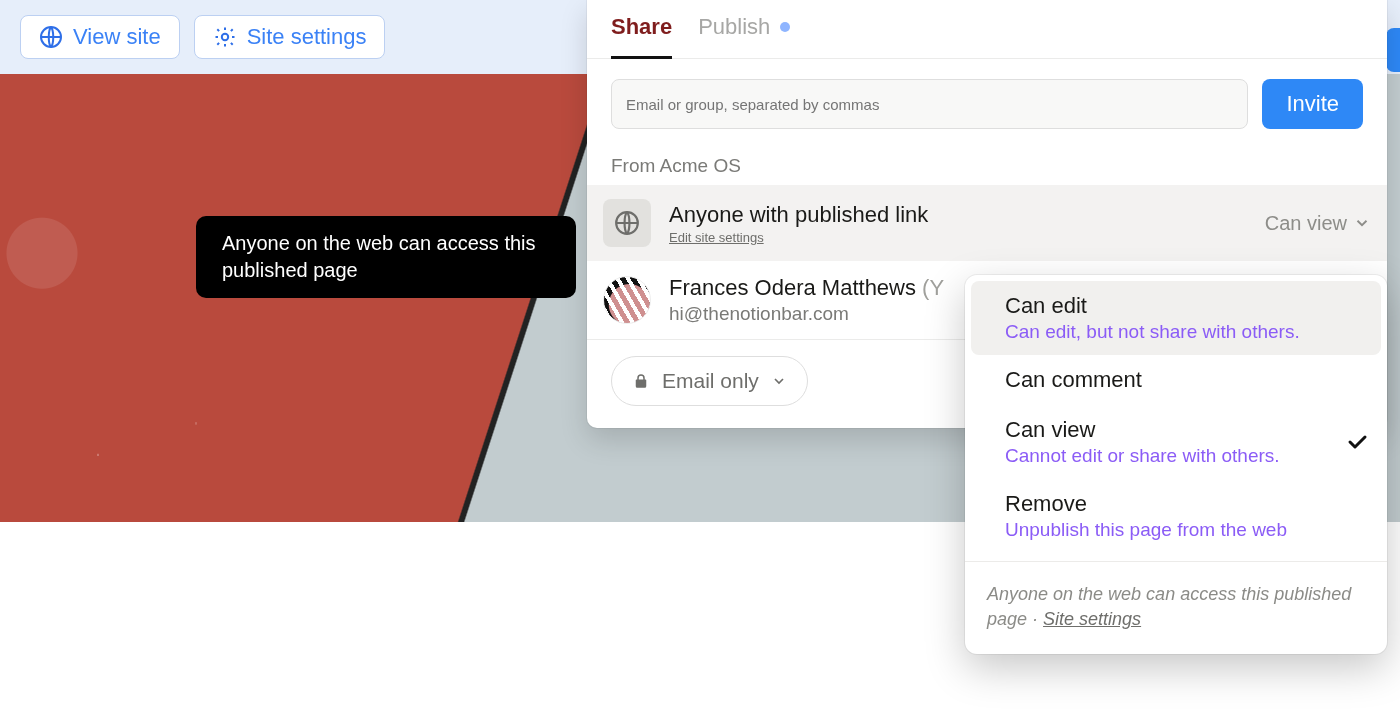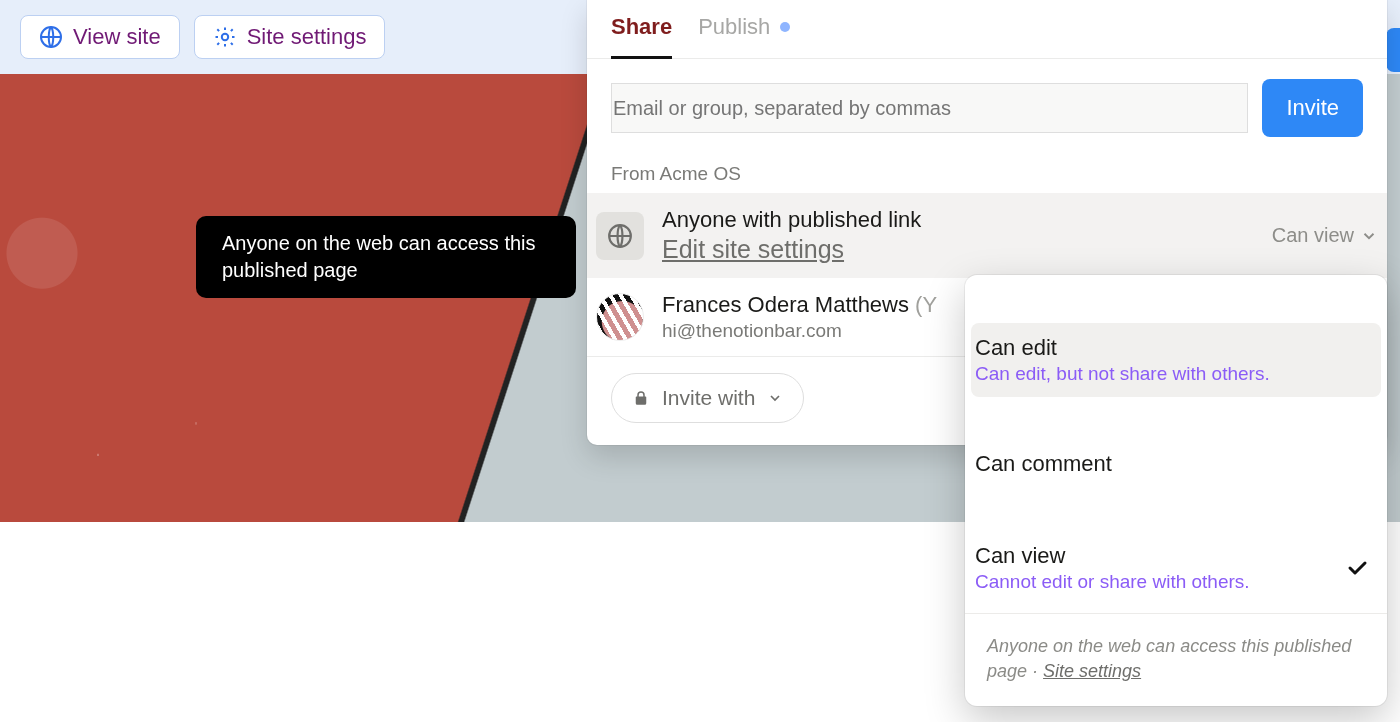--- a/index.html
+++ b/index.html
@@ -8,21 +8,21 @@
   
   .topbar {
     position: absolute; left: 0; top: 0; width: 1400px; height: 74px;
     background: #e6eefa;
     display: flex; align-items: center; gap: 14px; padding-left: 20px;
   }
   .pill-btn {
     display: inline-flex; align-items: center; gap: 10px;
     border: 1.5px solid #bcd0f2; background: #fff;
     border-radius: 8px; height: 44px; padding: 0 18px;
-    color: #701a75; font-size: 22px; font-weight: 500; cursor: pointer;
+    color: #3b82f6; font-size: 22px; font-weight: 500; cursor: pointer;
   }
   .pill-btn svg { width: 24px; height: 24px; }
 
   
   .cover {
     position: absolute; left: 0; top: 74px; width: 1400px; height: 448px;
     background: linear-gradient(108deg, #b94a3d 0%, #b94a3d 39%, #222 39.1%, #222 39.4%, #c2cccf 39.5%, #c2cccf 100%);
     overflow: hidden;
   }
   .cover::before {
@@ -50,38 +50,38 @@
   }
   .tabs { display: flex; align-items: center; gap: 26px; padding: 14px 24px 0; border-bottom: 1px solid #ebebea; }
   .tab { font-size: 22px; padding-bottom: 18px; position: relative; cursor: pointer; display: inline-flex; align-items: center; gap: 10px;}
   .tab.active { color: #7f1d1d; font-weight: 600; }
   .tab.active::after { content: ""; position: absolute; left: 0; right: 0; bottom: -1px; height: 3px; background: #111; }
   .tab.inactive { color: #a7a7a5; }
   .dot { width: 10px; height: 10px; border-radius: 50%; background: #8fb5ff; display:inline-block;}
 
   .invite-row { display: flex; gap: 14px; padding: 20px 24px 8px; align-items: center;}
   .invite-input {
-    flex: 1; height: 50px; border: 1px solid #dedede; background: #f8f8f7; border-radius: 0;
-    font-size: 20px; color: #9b9b98; padding: 0 1px; outline: none;
+    flex: 1; height: 50px; border: 1px solid #dedede; background: #f8f8f7; border-radius: 8px;
+    font-size: 15px; color: #9b9b98; padding: 0 14px; outline: none;
   }
   .invite-btn {
-    height: 58px; padding: 0 24px; border: none; border-radius: 8px; background: #2e88f6; color: #fff;
+    height: 50px; padding: 0 24px; border: none; border-radius: 8px; background: #2e88f6; color: #fff;
     font-size: 22px; font-weight: 500; cursor: pointer;
   }
 
   .section-label { padding: 18px 24px 8px; font-size: 19px; color: #7a7a77; }
 
   .access-row {
-    display: flex; align-items: center; gap: 18px; padding: 14px 9px; position: relative;
+    display: flex; align-items: center; gap: 18px; padding: 14px 16px; position: relative;
   }
   .access-row.published { background: #f3f2f1; }
   .globe-square { width: 48px; height: 48px; border-radius: 8px; background: #e2e1de; display: flex; align-items: center; justify-content: center; color: #6e6e6b;}
   .access-text { display: flex; flex-direction: column; gap: 2px; flex:1; min-width:0;}
   .access-title { font-size: 22px; color: #1a1a18; }
-  .access-link { font-size: 25px; color: #6e6e6b; text-decoration: underline; cursor: pointer; width: fit-content;}
+  .access-link { font-size: 13px; color: #6e6e6b; text-decoration: underline; cursor: pointer; width: fit-content;}
   .perm-chip { display: inline-flex; align-items: center; gap: 6px; color: #8d8d89; font-size: 20px; cursor: pointer; margin-left:auto; white-space:nowrap;}
   .perm-chip svg { width: 18px; height: 18px; }
 
   .avatar {
     width: 48px; height: 48px; border-radius: 50%; background:
       repeating-linear-gradient(60deg, #111 0 5px, #fff 5px 9px),
       radial-gradient(circle at 55% 60%, #c88 0 20px, transparent 21px);
     background-blend-mode: screen;
     border: 1px solid #eee;
     flex-shrink:0;
@@ -95,21 +95,21 @@
     display:inline-flex; align-items:center; gap:12px; border:1px solid #dedede; border-radius:999px;
     height:50px; padding:0 20px; font-size:21px; color:#6e6e6b; cursor:pointer;
   }
 
   
   .dropdown{
     position:absolute; left:965px; top:275px; width:422px; background:#fff; border-radius:12px;
     box-shadow: 0 14px 40px rgba(0,0,0,0.22), 0 0 0 1px rgba(20,20,20,0.06);
     padding:6px; z-index:5;
   }
-  .dd-item{ padding:12px 4px; border-radius:8px; cursor:pointer; position:relative;margin-top:42px;}
+  .dd-item{ padding:12px 34px; border-radius:8px; cursor:pointer; position:relative;}
   .dd-item.hover{ background:#f1f0ee;}
   .dd-title{ font-size:22px; color:#1a1a18;}
   .dd-sub{ font-size:19px; color:#8b5cf6; margin-top:2px;}
   .dd-check{ position:absolute; right:12px; top:50%; transform:translateY(-50%);}
   .dd-sep{ height:1px; background:#ecebe9; margin:8px -6px;}
   .dd-footer{ padding:12px 16px 16px; font-size:18px; color:#8b8b87; line-height:1.4;font-style:italic;}
   .dd-footer a{ color:#6e6e6b; text-decoration:underline; cursor:pointer;}
 
   
   .blue-edge{ position:absolute; right:0; top:28px; width:14px; height:44px; background:#2e88f6; border-radius:8px 0 0 8px;}
@@ -199,21 +199,21 @@
     </div>
   </div>
 
   <div class="popover-footer">
     <div class="invite-only-chip">
       <span>
         <svg width="18" height="18" viewBox="0 0 24 24" fill="#6e6e6b">
             <path d="M7 10V8a5 5 0 0110 0v2h1a1 1 0 011 1v8a2 2 0 01-2 2H7a2 2 0 01-2-2v-8a1 1 0 011-1h1zm2 0h6V8a3 3 0 10-6 0v2z"></path>
           </svg>
       </span>
-      <span>Invite with</span>
+      <span>Email only</span>
       <span>
         <svg width="16" height="16" viewBox="0 0 24 24" fill="none" stroke="#6e6e6b" stroke-width="2.5">
             <path d="M6 9l6 6 6-6"></path>
           </svg>
       </span>
     </div>
   </div>
 </div>
 
 <div class="dropdown">
@@ -226,17 +226,21 @@
   </div>
   <div class="dd-item">
     <div class="dd-title">Can view</div>
     <div class="dd-sub">Cannot edit or share with others.</div>
     <span class="dd-check">
       <svg width="24" height="24" viewBox="0 0 24 24" fill="none" stroke="#111" stroke-width="3" stroke-linecap="round" stroke-linejoin="round">
           <path d="M5 12l5 5L20 7"></path>
         </svg>
     </span>
   </div>
+  <div class="dd-item">
+    <div class="dd-title">Remove</div>
+    <div class="dd-sub">Unpublish this page from the web</div>
+  </div>
   <div class="dd-sep"></div>
   <div class="dd-footer">
     <span>Anyone on the web can access this published page · </span><a>Site settings</a>
   </div>
 </div>
 
 </body></html>

